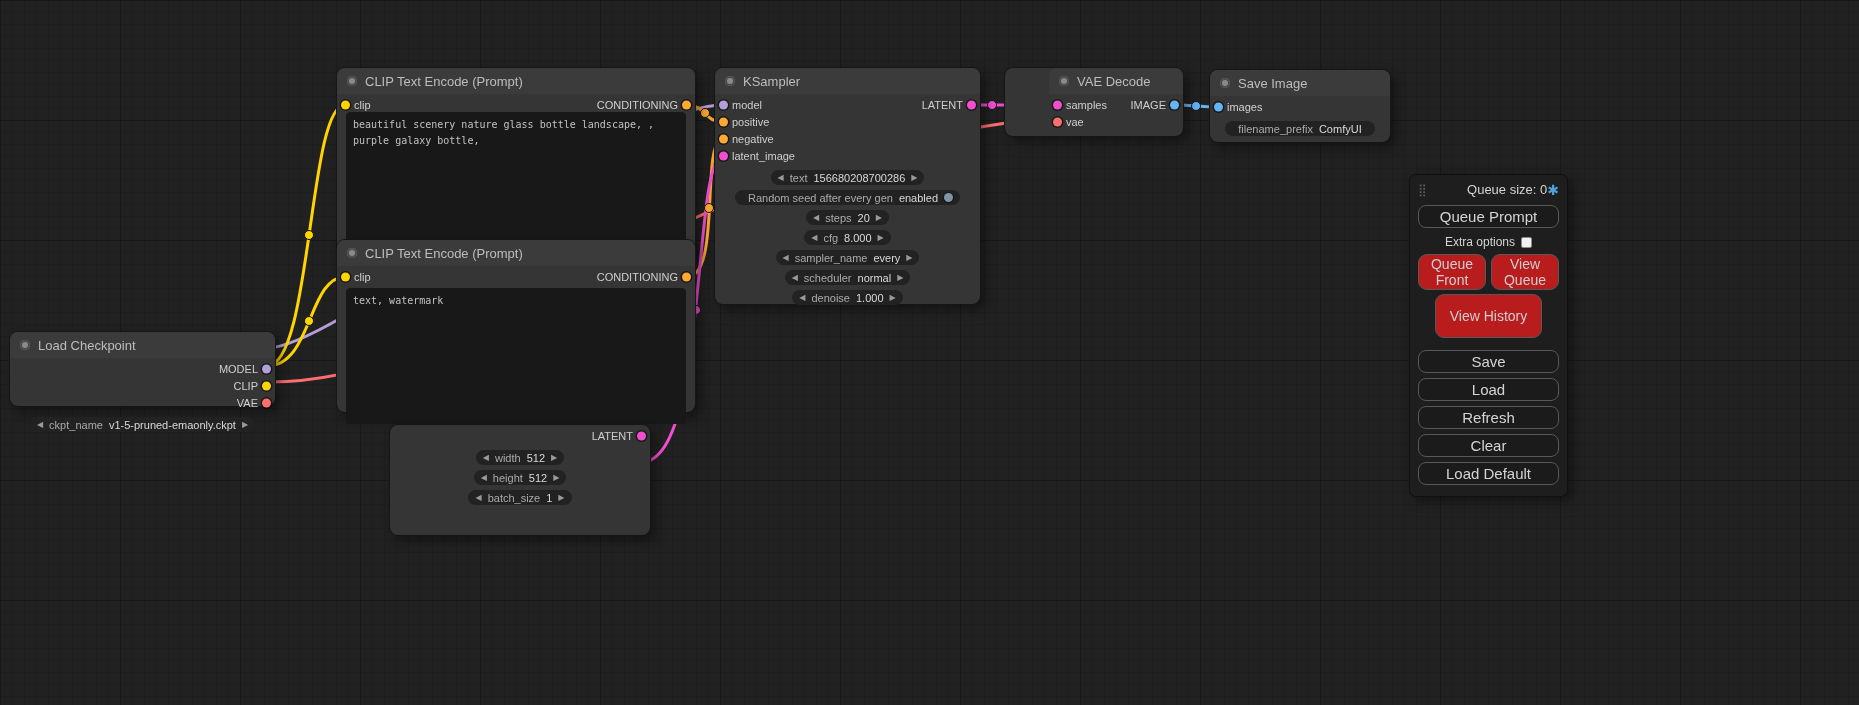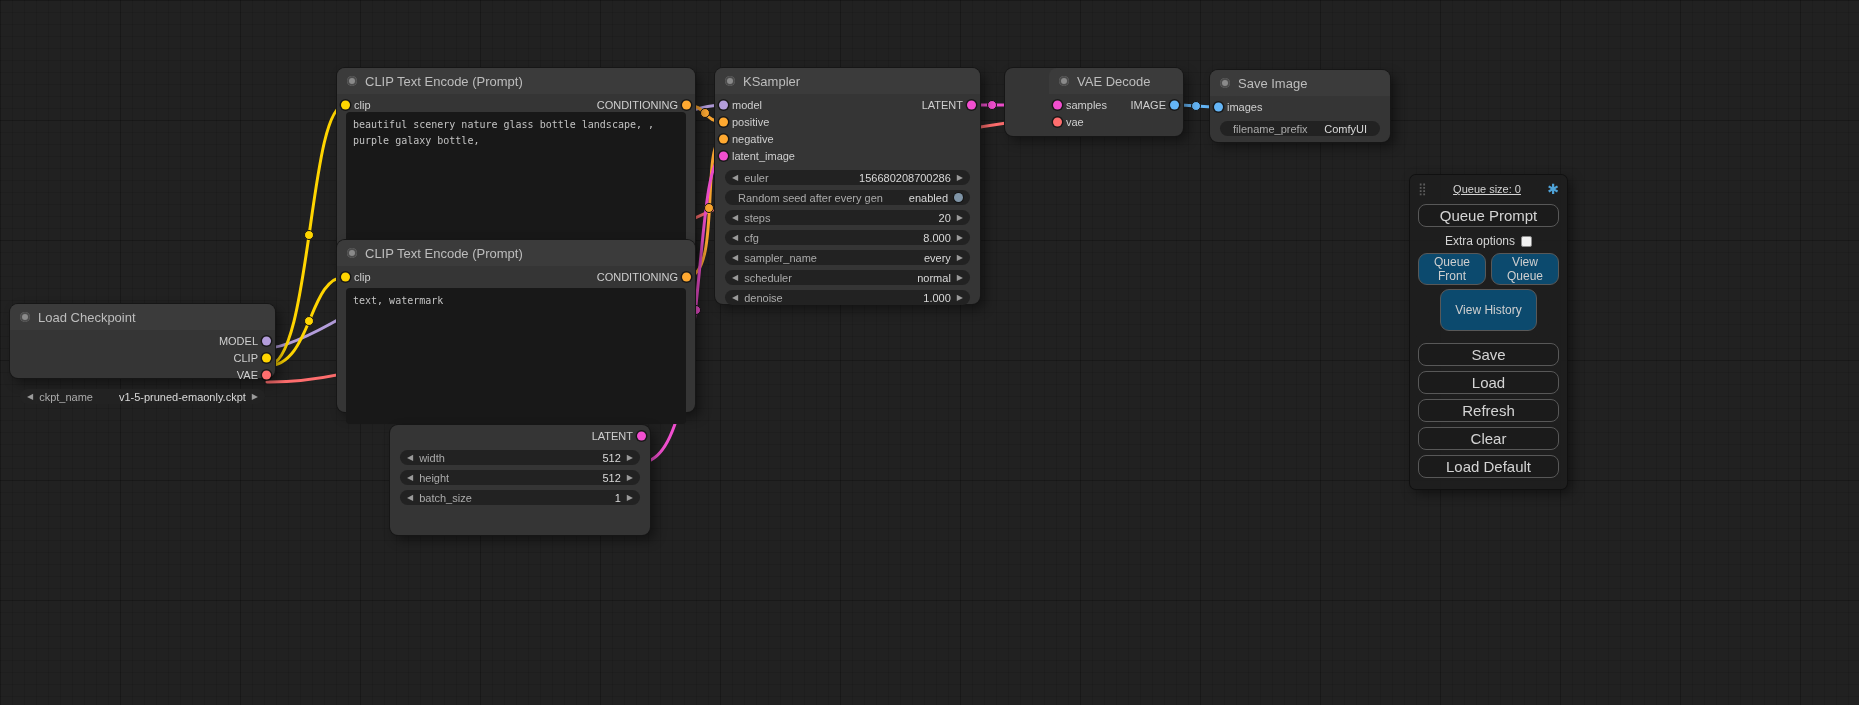--- a/index.html
+++ b/index.html
@@ -40,21 +40,21 @@
     position: absolute; width: 9px; height: 9px; border-radius: 50%;
     top: 50%; transform: translateY(-50%);
     box-shadow: 0 0 0 1.5px rgba(0,0,0,0.55);
   }
   .slot-dot.in  { left: 4px; }
   .slot-dot.out { right: 4px; }
   .slot-label { font-size: 11px; color: #cfcfcf; white-space: nowrap; }
   .slot-label.in  { margin-left: 17px; }
   .slot-label.out { margin-left: auto; margin-right: 17px; }
 
-  .widgets { display: flex; flex-direction: column; gap: 5px; padding: 4px 10px; margin-top: 2px; }
+  .widgets { display: flex; flex-direction: column; gap: 5px; padding: 4px 10px; margin-top: 2px; align-items: center; }
   .widget {
     height: 15px; background: #222; border-radius: 8px;
     display: flex; align-items: center; padding: 0 7px; font-size: 11px;
   }
   .warrow { color: #9a9a9a; font-size: 8px; line-height: 1; flex: none; cursor: pointer; }
   .wname  { color: #ababab; margin: 0 6px; white-space: nowrap; }
   .wvalue { margin-left: auto; color: #d9d9d9; margin-right: 6px; white-space: nowrap; }
   .toggle-dot { width: 9px; height: 9px; border-radius: 50%; flex: none; box-shadow: 0 0 0 1px rgba(0,0,0,0.4); }
 
   .prompt-box {
@@ -64,33 +64,33 @@
   }
 
   .menu {
     position: absolute; left: 1410px; top: 175px; width: 157px; z-index: 10;
     background: rgba(30,30,30,0.97); border-radius: 6px; padding: 7px 8px 11px;
     box-shadow: 0 0 0 1px #101010, 4px 4px 12px rgba(0,0,0,0.5);
     display: flex; flex-direction: column; align-items: center;
   }
   .menu-header { width: 100%; display: flex; align-items: center; margin-bottom: 3px; }
   .drag-handle { color: #5c5c5c; font-size: 12px; cursor: move; }
-  .queue-size { flex: 1; text-align: center; color: #d4d4d4; font-size: 11px; text-decoration: underline; }
+  .queue-size { flex: 1; text-align: right; color: #d4d4d4; font-size: 13px; }
   .gear { font-size: 14px; cursor: pointer; line-height: 1; }
   .btn {
     display: block; width: 100%; background: #1b1b1b; border: 1px solid #585858; border-radius: 8px;
     color: #d4d4d4; font-size: 15px; text-align: center; padding: 2px 0; margin-top: 5px;
     cursor: pointer; font-family: inherit;
   }
   .extra-row { display: flex; align-items: center; gap: 6px; margin-top: 7px; color: #d4d4d4; font-size: 12px; }
   .checkbox { width: 11px; height: 11px; background: #f2f2f2; border: 1px solid #8b8b8b; border-radius: 2px; cursor: pointer; }
   .small-row { display: flex; gap: 5px; margin-top: 5px; width: 100%; }
   .btn-small {
-    flex: 1; background: #0c4a6e; border: 1px solid #585858; border-radius: 9px;
-    color: #cfcfcf; font-size: 12px; padding: 1px 4px; text-align: center; cursor: pointer; font-family: inherit;
+    flex: 1; background: #b91c1c; border: 1px solid #585858; border-radius: 9px;
+    color: #cfcfcf; font-size: 14px; padding: 1px 4px; text-align: center; cursor: pointer; font-family: inherit;
   }
   .btn-history { flex: none; width: auto; padding: 13px 14px; margin-top: 4px; }
   .menu-gap { height: 7px; }
 </style>
 </head>
 <body>
 
 <div class="canvas">
 
   <svg class="wires" width="1859" height="705" viewBox="0 0 1859 705">
@@ -140,21 +140,21 @@
       <div class="slot-row">
         <span class="slot-dot in" style="background: rgb(255, 213, 0);"></span>
         <span class="slot-label in">clip</span>
         <span class="slot-label out">CONDITIONING</span>
         <span class="slot-dot out" style="background: rgb(255, 169, 49);"></span>
       </div>
     </div>
     <div class="prompt-box" style="top:48px; height:136px;">text, watermark</div>
   </div>
 
-  <div class="node" style="left:10px; top:304px; width:265px; height:74px;">
+  <div class="node" style="left:10px; top:332px; width:265px; height:74px;">
     <div class="node-header">
       <span class="collapse-dot"></span>
       <span class="node-title">Load Checkpoint</span>
     </div>
     <div class="slots">
       <div class="slot-row">
         <span class="slot-label out">MODEL</span>
         <span class="slot-dot out" style="background: rgb(179, 157, 219);"></span>
       </div>
       <div class="slot-row">
@@ -226,21 +226,21 @@
         <span class="slot-label in">negative</span>
       </div>
       <div class="slot-row">
         <span class="slot-dot in" style="background: rgb(242, 79, 208);"></span>
         <span class="slot-label in">latent_image</span>
       </div>
     </div>
     <div class="widgets">
       <div class="widget">
         <span class="warrow">◀</span>
-        <span class="wname">euler</span>
+        <span class="wname">text</span>
         <span class="wvalue">156680208700286</span>
         <span class="warrow">▶</span>
       </div>
       <div class="widget">
         <span class="wname">Random seed after every gen</span>
         <span class="wvalue">enabled</span>
         <span class="toggle-dot" style="background: rgb(127, 148, 166);"></span>
       </div>
       <div class="widget">
         <span class="warrow">◀</span>

